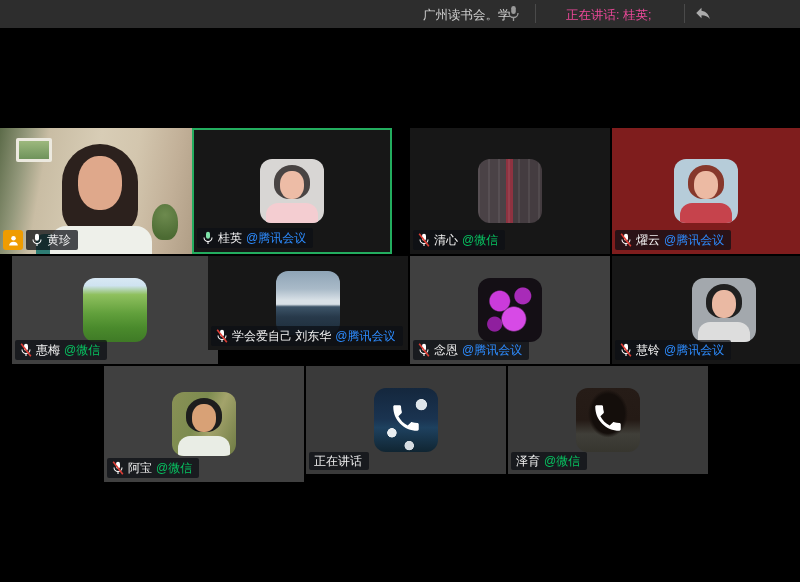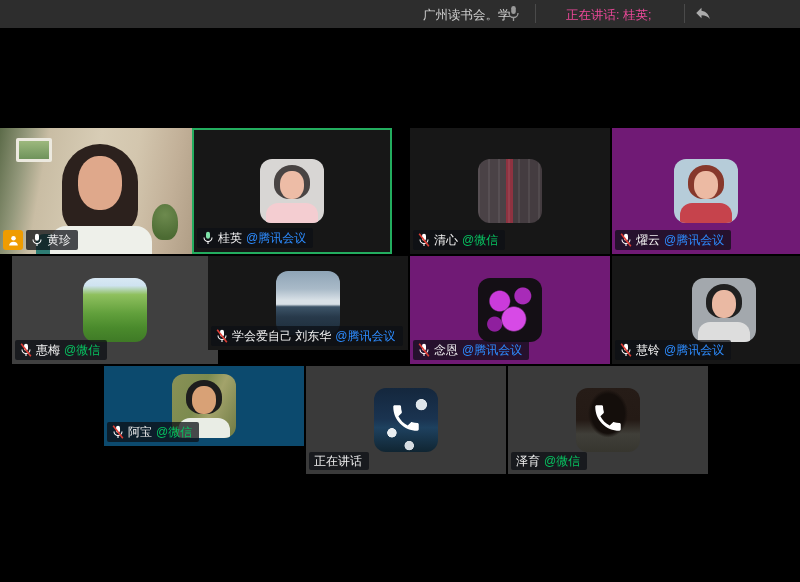--- a/index.html
+++ b/index.html
@@ -141,21 +141,21 @@
             <rect x="4" y="0.8" width="4" height="7" rx="2" fill="#ffffff"></rect>
             <path d="M2 6.5a4 4 0 0 0 8 0" stroke="#ffffff" stroke-width="1.1" fill="none"></path>
             <line x1="6" y1="10.6" x2="6" y2="13" stroke="#ffffff" stroke-width="1.1"></line>
             <line x1="1.2" y1="0.8" x2="10.8" y2="13.2" stroke="#e03e36" stroke-width="1.6"></line>
           </svg>
           <span class="p-name">清心</span>
           <span class="p-tag" style="color: rgb(7, 193, 96);">@微信</span>
         </div>
       </div>
     </div>
-    <div class="tile" style="left: 612px; top: 128px; width: 188px; height: 126px; background: #701a75;">
+    <div class="tile" style="left: 612px; top: 128px; width: 188px; height: 126px; background: #7f1d1d;">
       <div class="avatar" style="background: rgb(182, 204, 217);">
         <div class="av-hair" style="background:#87382b"></div>
         <div class="av-face" style="background:#ecbaa3"></div>
         <div class="av-shirt" style="background:#c6434c"></div>
       </div>
       <div class="label-row">
         <div class="label">
           <svg width="12" height="14" viewBox="0 0 12 14">
             <rect x="4" y="0.8" width="4" height="7" rx="2" fill="#ffffff"></rect>
             <path d="M2 6.5a4 4 0 0 0 8 0" stroke="#ffffff" stroke-width="1.1" fill="none"></path>
@@ -190,21 +190,21 @@
             <rect x="4" y="0.8" width="4" height="7" rx="2" fill="#ffffff"></rect>
             <path d="M2 6.5a4 4 0 0 0 8 0" stroke="#ffffff" stroke-width="1.1" fill="none"></path>
             <line x1="6" y1="10.6" x2="6" y2="13" stroke="#ffffff" stroke-width="1.1"></line>
             <line x1="1.2" y1="0.8" x2="10.8" y2="13.2" stroke="#e03e36" stroke-width="1.6"></line>
           </svg>
           <span class="p-name">学会爱自己 刘东华</span>
           <span class="p-tag" style="color: rgb(45, 140, 255);">@腾讯会议</span>
         </div>
       </div>
     </div>
-    <div class="tile" style="left: 410px; top: 256px; width: 200px; height: 108px; background: #701a75;">
+    <div class="tile" style="left: 410px; top: 256px; width: 200px; height: 108px; background: #404040;">
       <div class="avatar" style="background: radial-gradient(11px at 34% 36%, rgb(203, 59, 219) 0%, rgb(203, 59, 219) 88%, rgba(0, 0, 0, 0) 100%), radial-gradient(9px at 70% 28%, rgb(168, 43, 184) 0%, rgb(168, 43, 184) 88%, rgba(0, 0, 0, 0) 100%), radial-gradient(13px at 56% 64%, rgb(215, 74, 230) 0%, rgb(215, 74, 230) 88%, rgba(0, 0, 0, 0) 100%), radial-gradient(8px at 26% 72%, rgb(143, 31, 158) 0%, rgb(143, 31, 158) 88%, rgba(0, 0, 0, 0) 100%), rgb(20, 15, 21);"></div>
       <div class="label-row">
         <div class="label">
           <svg width="12" height="14" viewBox="0 0 12 14">
             <rect x="4" y="0.8" width="4" height="7" rx="2" fill="#ffffff"></rect>
             <path d="M2 6.5a4 4 0 0 0 8 0" stroke="#ffffff" stroke-width="1.1" fill="none"></path>
             <line x1="6" y1="10.6" x2="6" y2="13" stroke="#ffffff" stroke-width="1.1"></line>
             <line x1="1.2" y1="0.8" x2="10.8" y2="13.2" stroke="#e03e36" stroke-width="1.6"></line>
           </svg>
           <span class="p-name">念恩</span>
@@ -224,21 +224,21 @@
             <rect x="4" y="0.8" width="4" height="7" rx="2" fill="#ffffff"></rect>
             <path d="M2 6.5a4 4 0 0 0 8 0" stroke="#ffffff" stroke-width="1.1" fill="none"></path>
             <line x1="6" y1="10.6" x2="6" y2="13" stroke="#ffffff" stroke-width="1.1"></line>
             <line x1="1.2" y1="0.8" x2="10.8" y2="13.2" stroke="#e03e36" stroke-width="1.6"></line>
           </svg>
           <span class="p-name">慧铃</span>
           <span class="p-tag" style="color: rgb(45, 140, 255);">@腾讯会议</span>
         </div>
       </div>
     </div>
-    <div class="tile" style="left: 104px; top: 366px; width: 200px; height: 80px; background: #0c4a6e;">
+    <div class="tile" style="left: 104px; top: 366px; width: 200px; height: 116px; background: #404040;">
       <div class="avatar" style="background: linear-gradient(115deg, rgb(138, 145, 86) 0%, rgb(124, 139, 79) 40%, rgb(163, 163, 107) 60%, rgb(109, 122, 67) 100%);">
         <div class="av-hair" style="background:#1d1d1d"></div>
         <div class="av-face" style="background:#d8a176"></div>
         <div class="av-shirt" style="background:#e9ede5"></div>
       </div>
       <div class="label-row">
         <div class="label">
           <svg width="12" height="14" viewBox="0 0 12 14">
             <rect x="4" y="0.8" width="4" height="7" rx="2" fill="#ffffff"></rect>
             <path d="M2 6.5a4 4 0 0 0 8 0" stroke="#ffffff" stroke-width="1.1" fill="none"></path>

